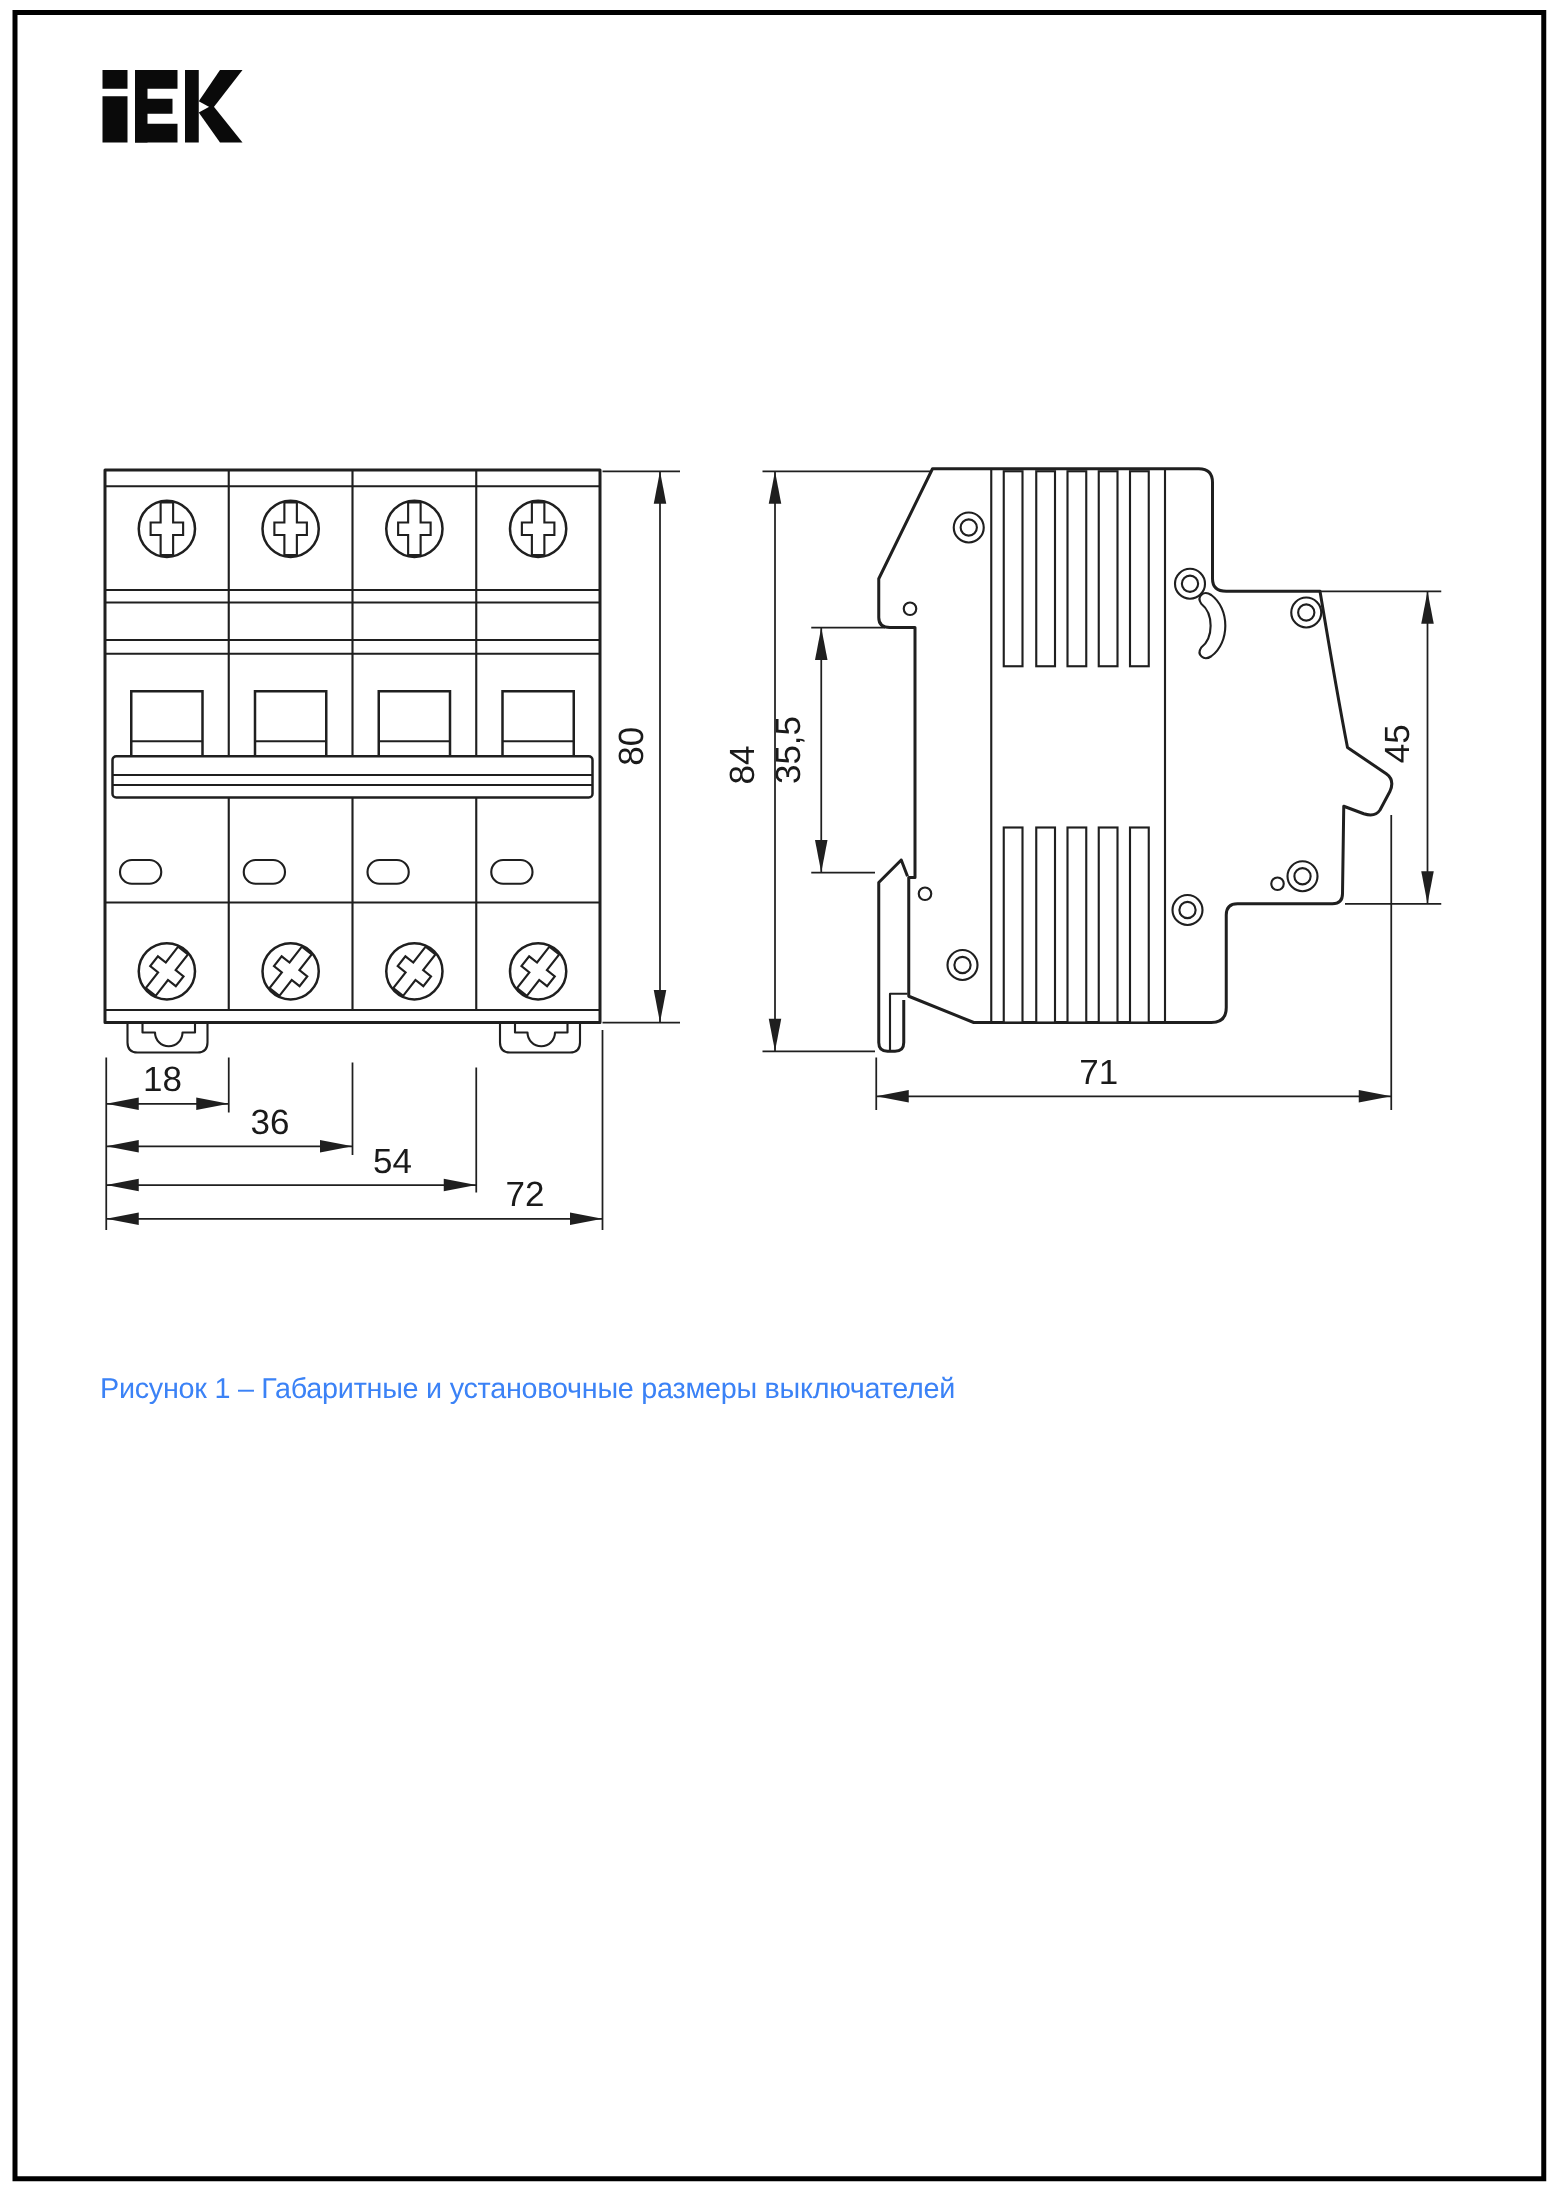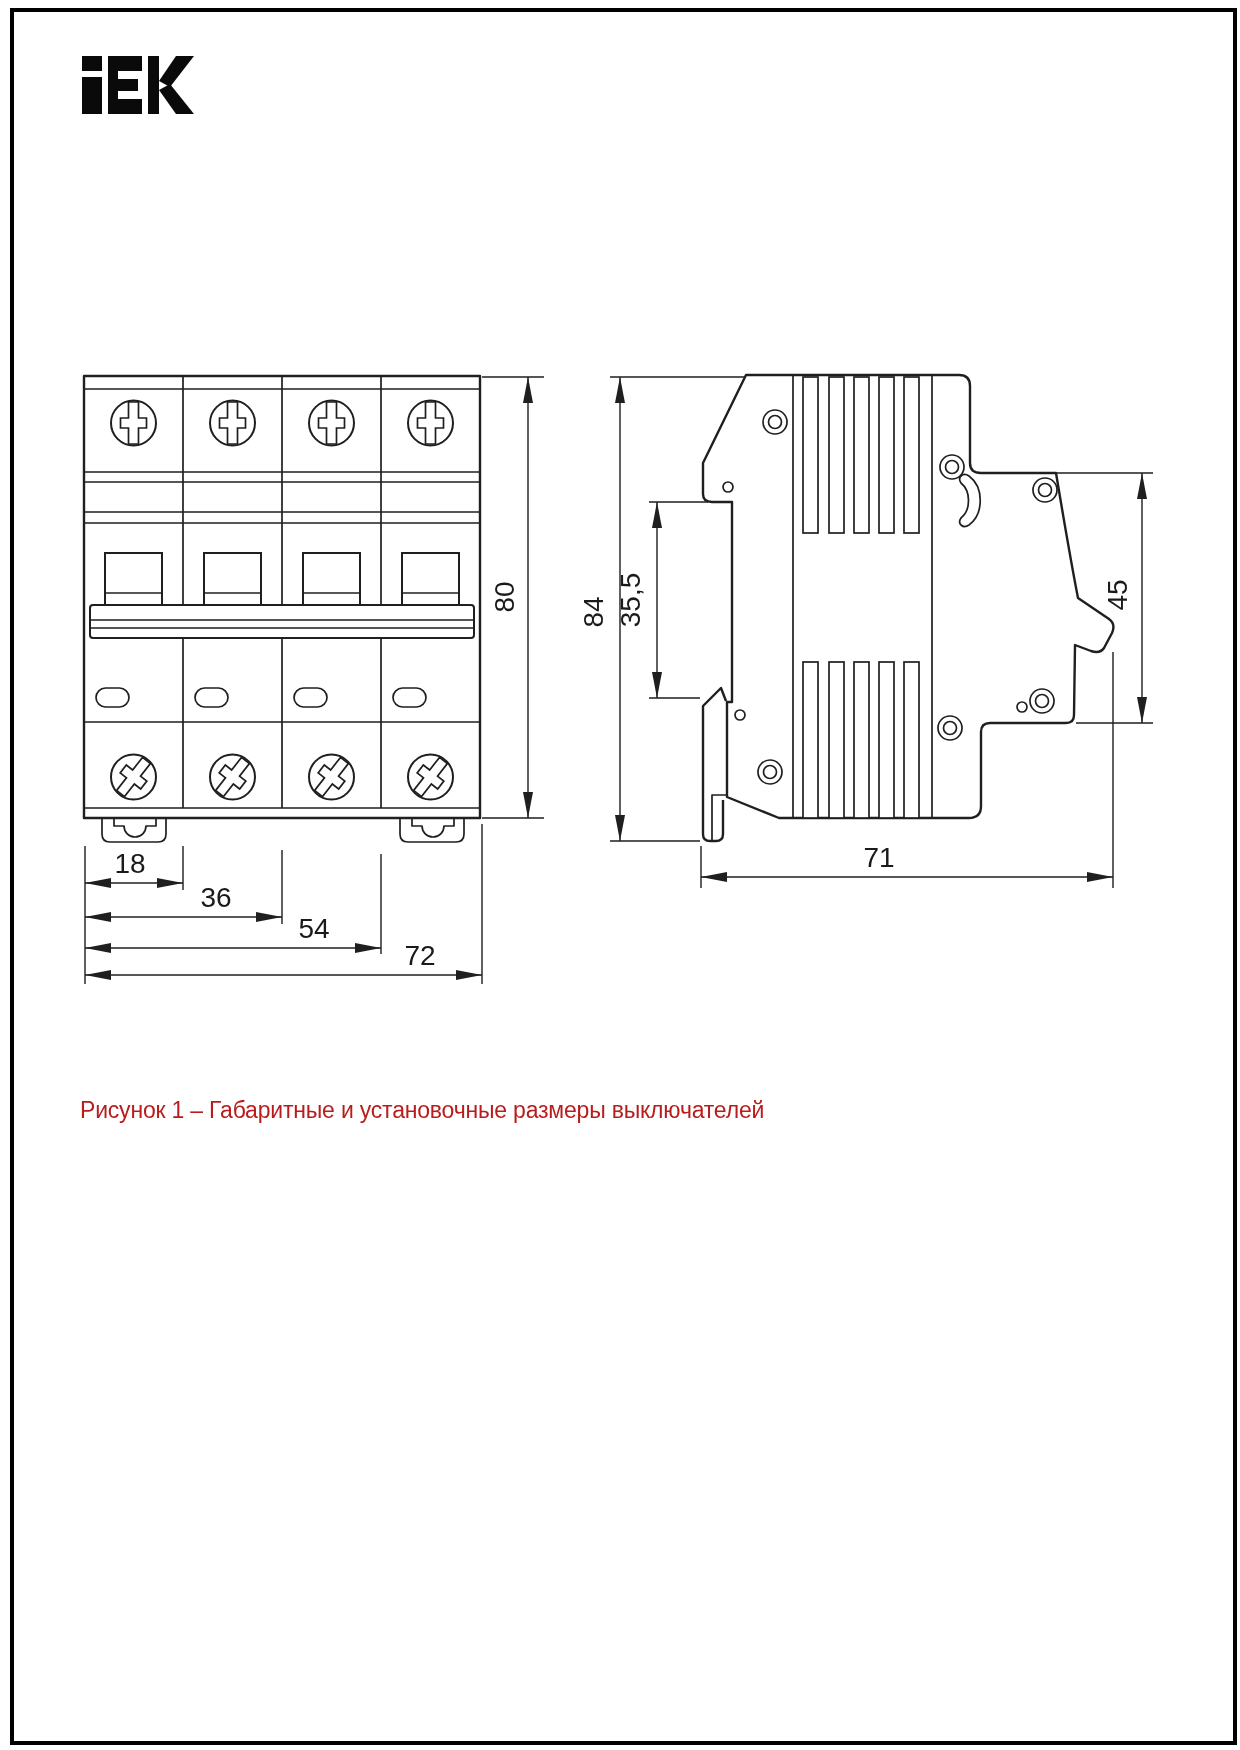--- a/index.html
+++ b/index.html
@@ -7,21 +7,21 @@
     width:1240px;height:1750px;background:#ffffff;position:relative;
     font-family:"Liberation Sans",sans-serif;overflow:hidden;
   }
   .frame{
     position:absolute;left:10px;top:8px;width:1227px;height:1737px;
     border:4px solid #000;box-sizing:border-box;pointer-events:none;
   }
   .logo{position:absolute;left:80px;top:54px;}
   .caption{
     position:absolute;left:80px;top:1097px;width:900px;
-    font-size:23px;color:#b91c1c;letter-spacing:-0.2px;white-space:nowrap;
+    font-size:23px;color:#3b82f6;letter-spacing:-0.2px;white-space:nowrap;
   }
   svg text{font-family:"Liberation Sans",sans-serif;}
   .drawing{position:absolute;left:0;top:0;}
   
   .s-main{fill:none;stroke:#1f1f1f;stroke-width:2.4;stroke-linejoin:round;}
   .s-det{fill:none;stroke:#1f1f1f;stroke-width:1.7;stroke-linejoin:round;}
   .s-fill{fill:#ffffff;stroke:#1f1f1f;stroke-width:1.7;}
   .s-fill2{fill:#ffffff;stroke:#1f1f1f;stroke-width:2;}
   .s-dim{fill:none;stroke:#1f1f1f;stroke-width:1.4;}
   .arrow{fill:#1f1f1f;stroke:none;}

